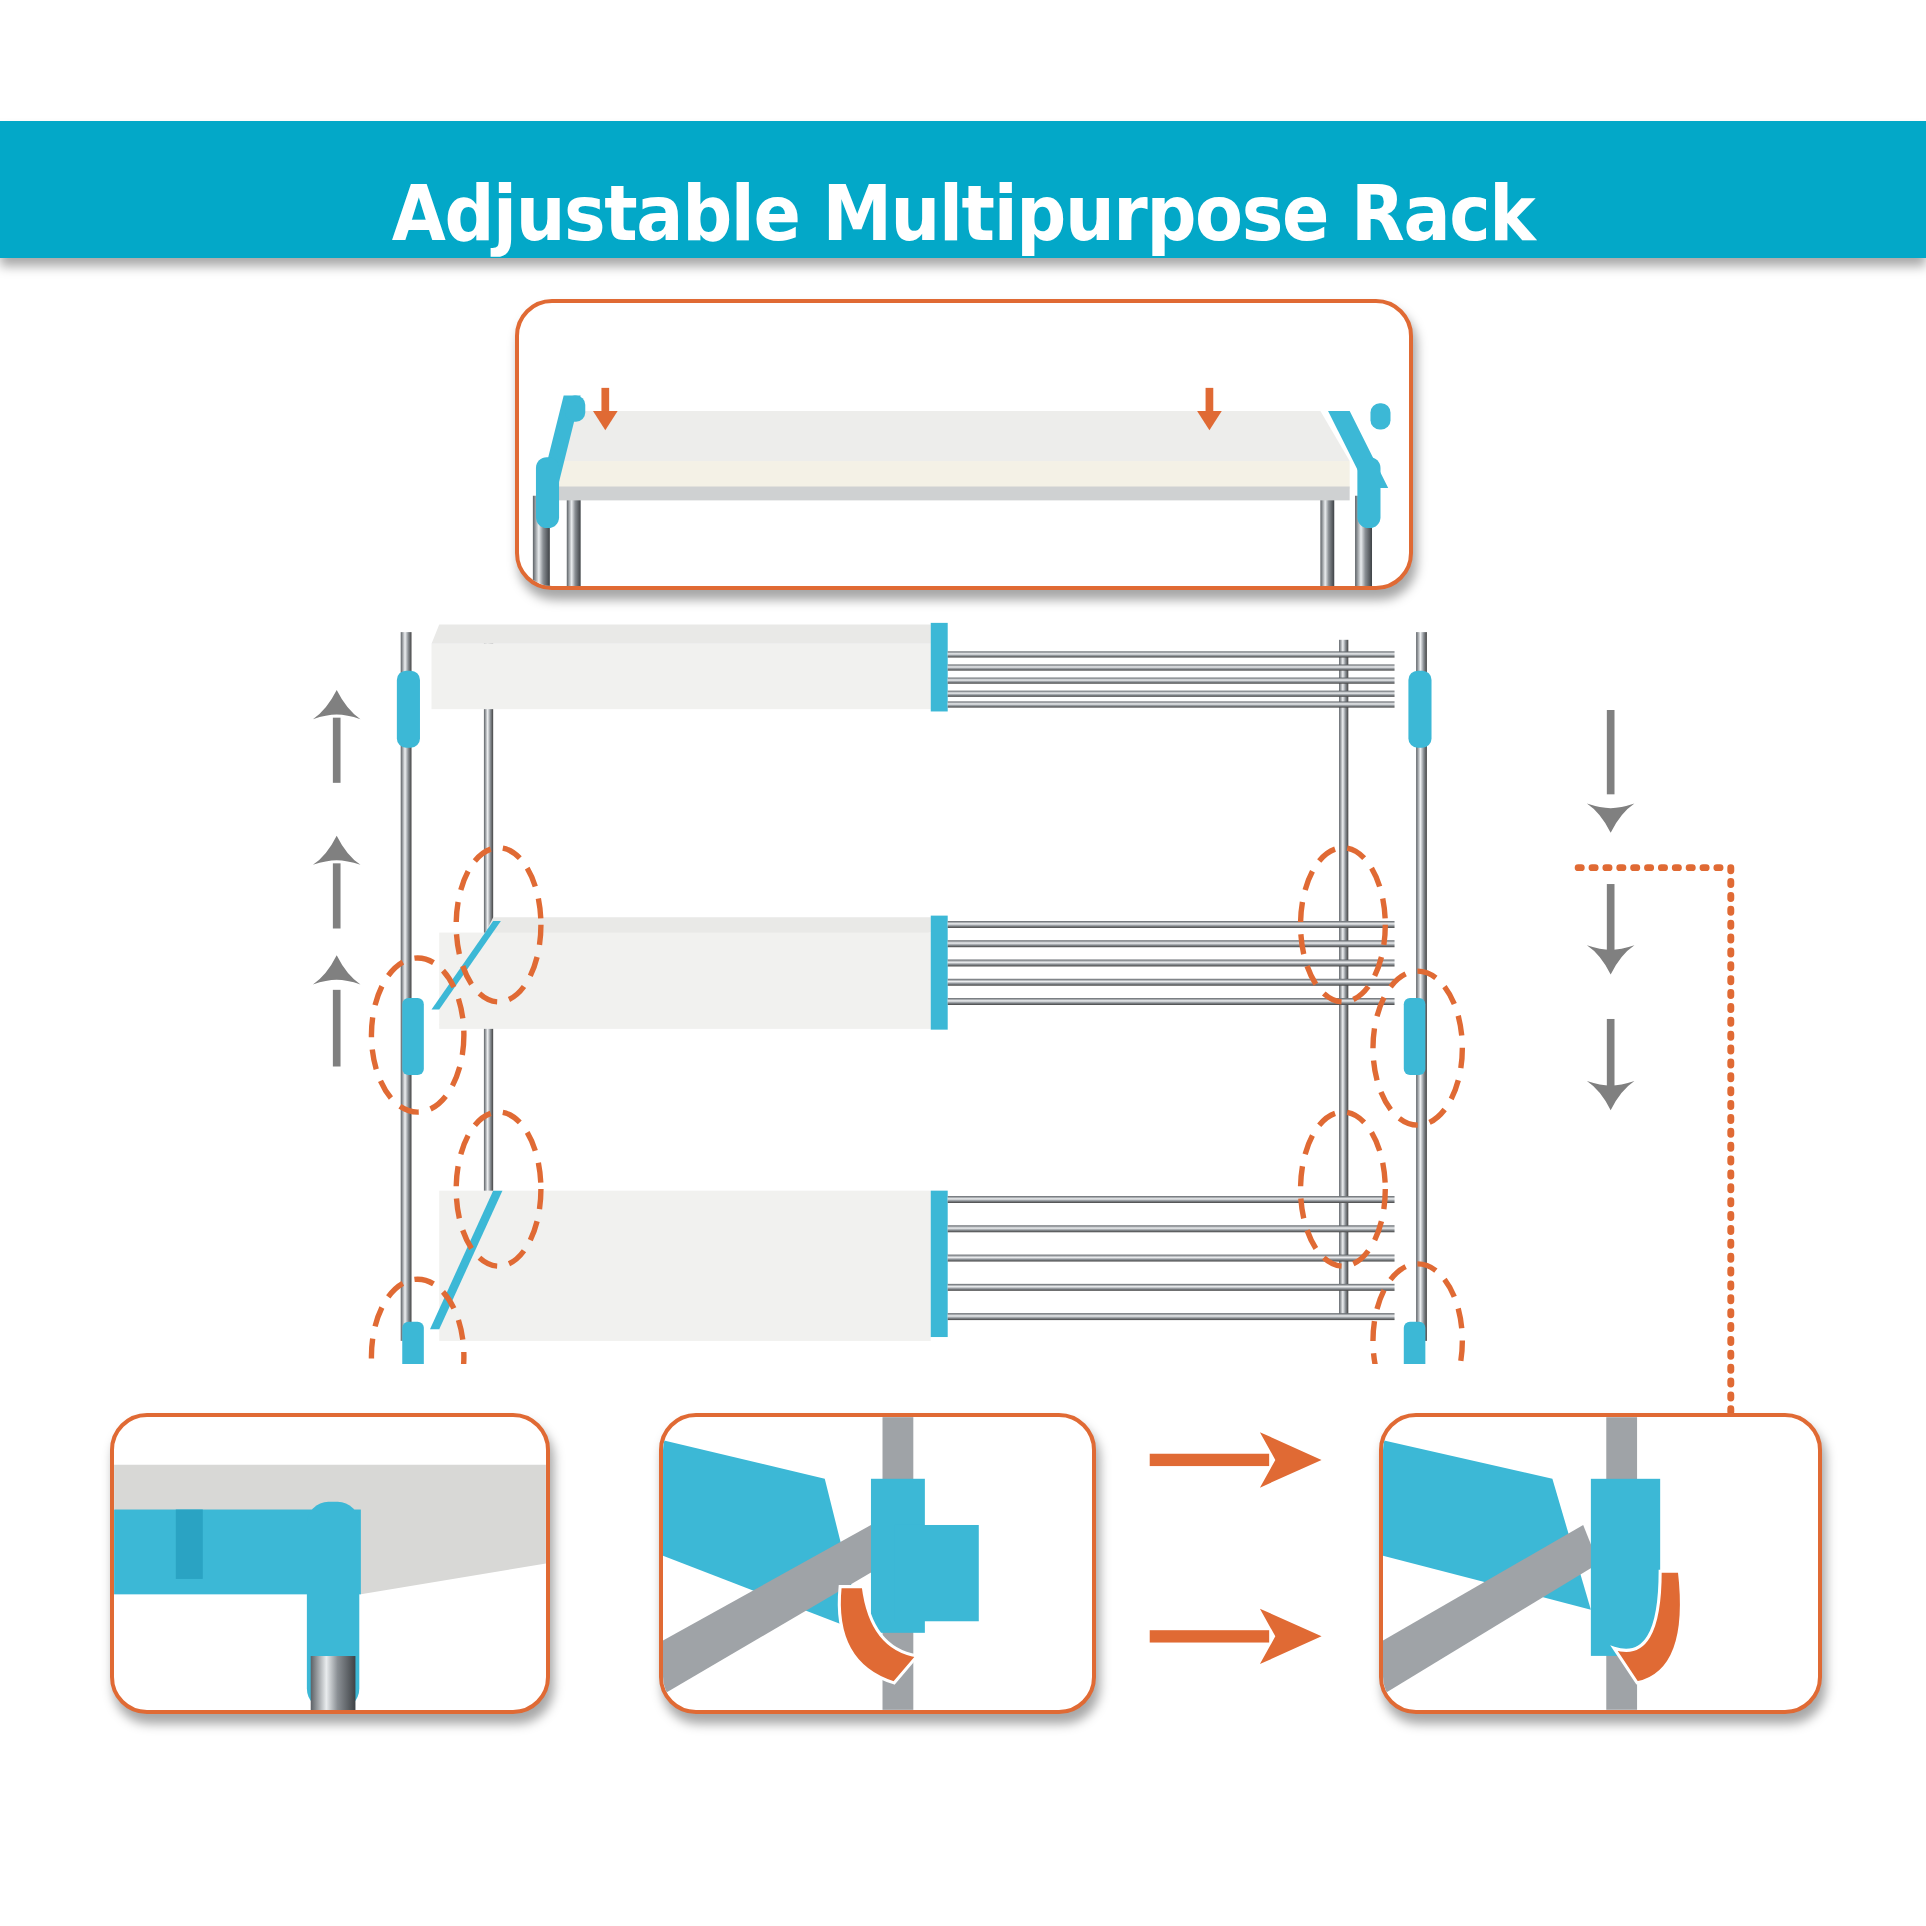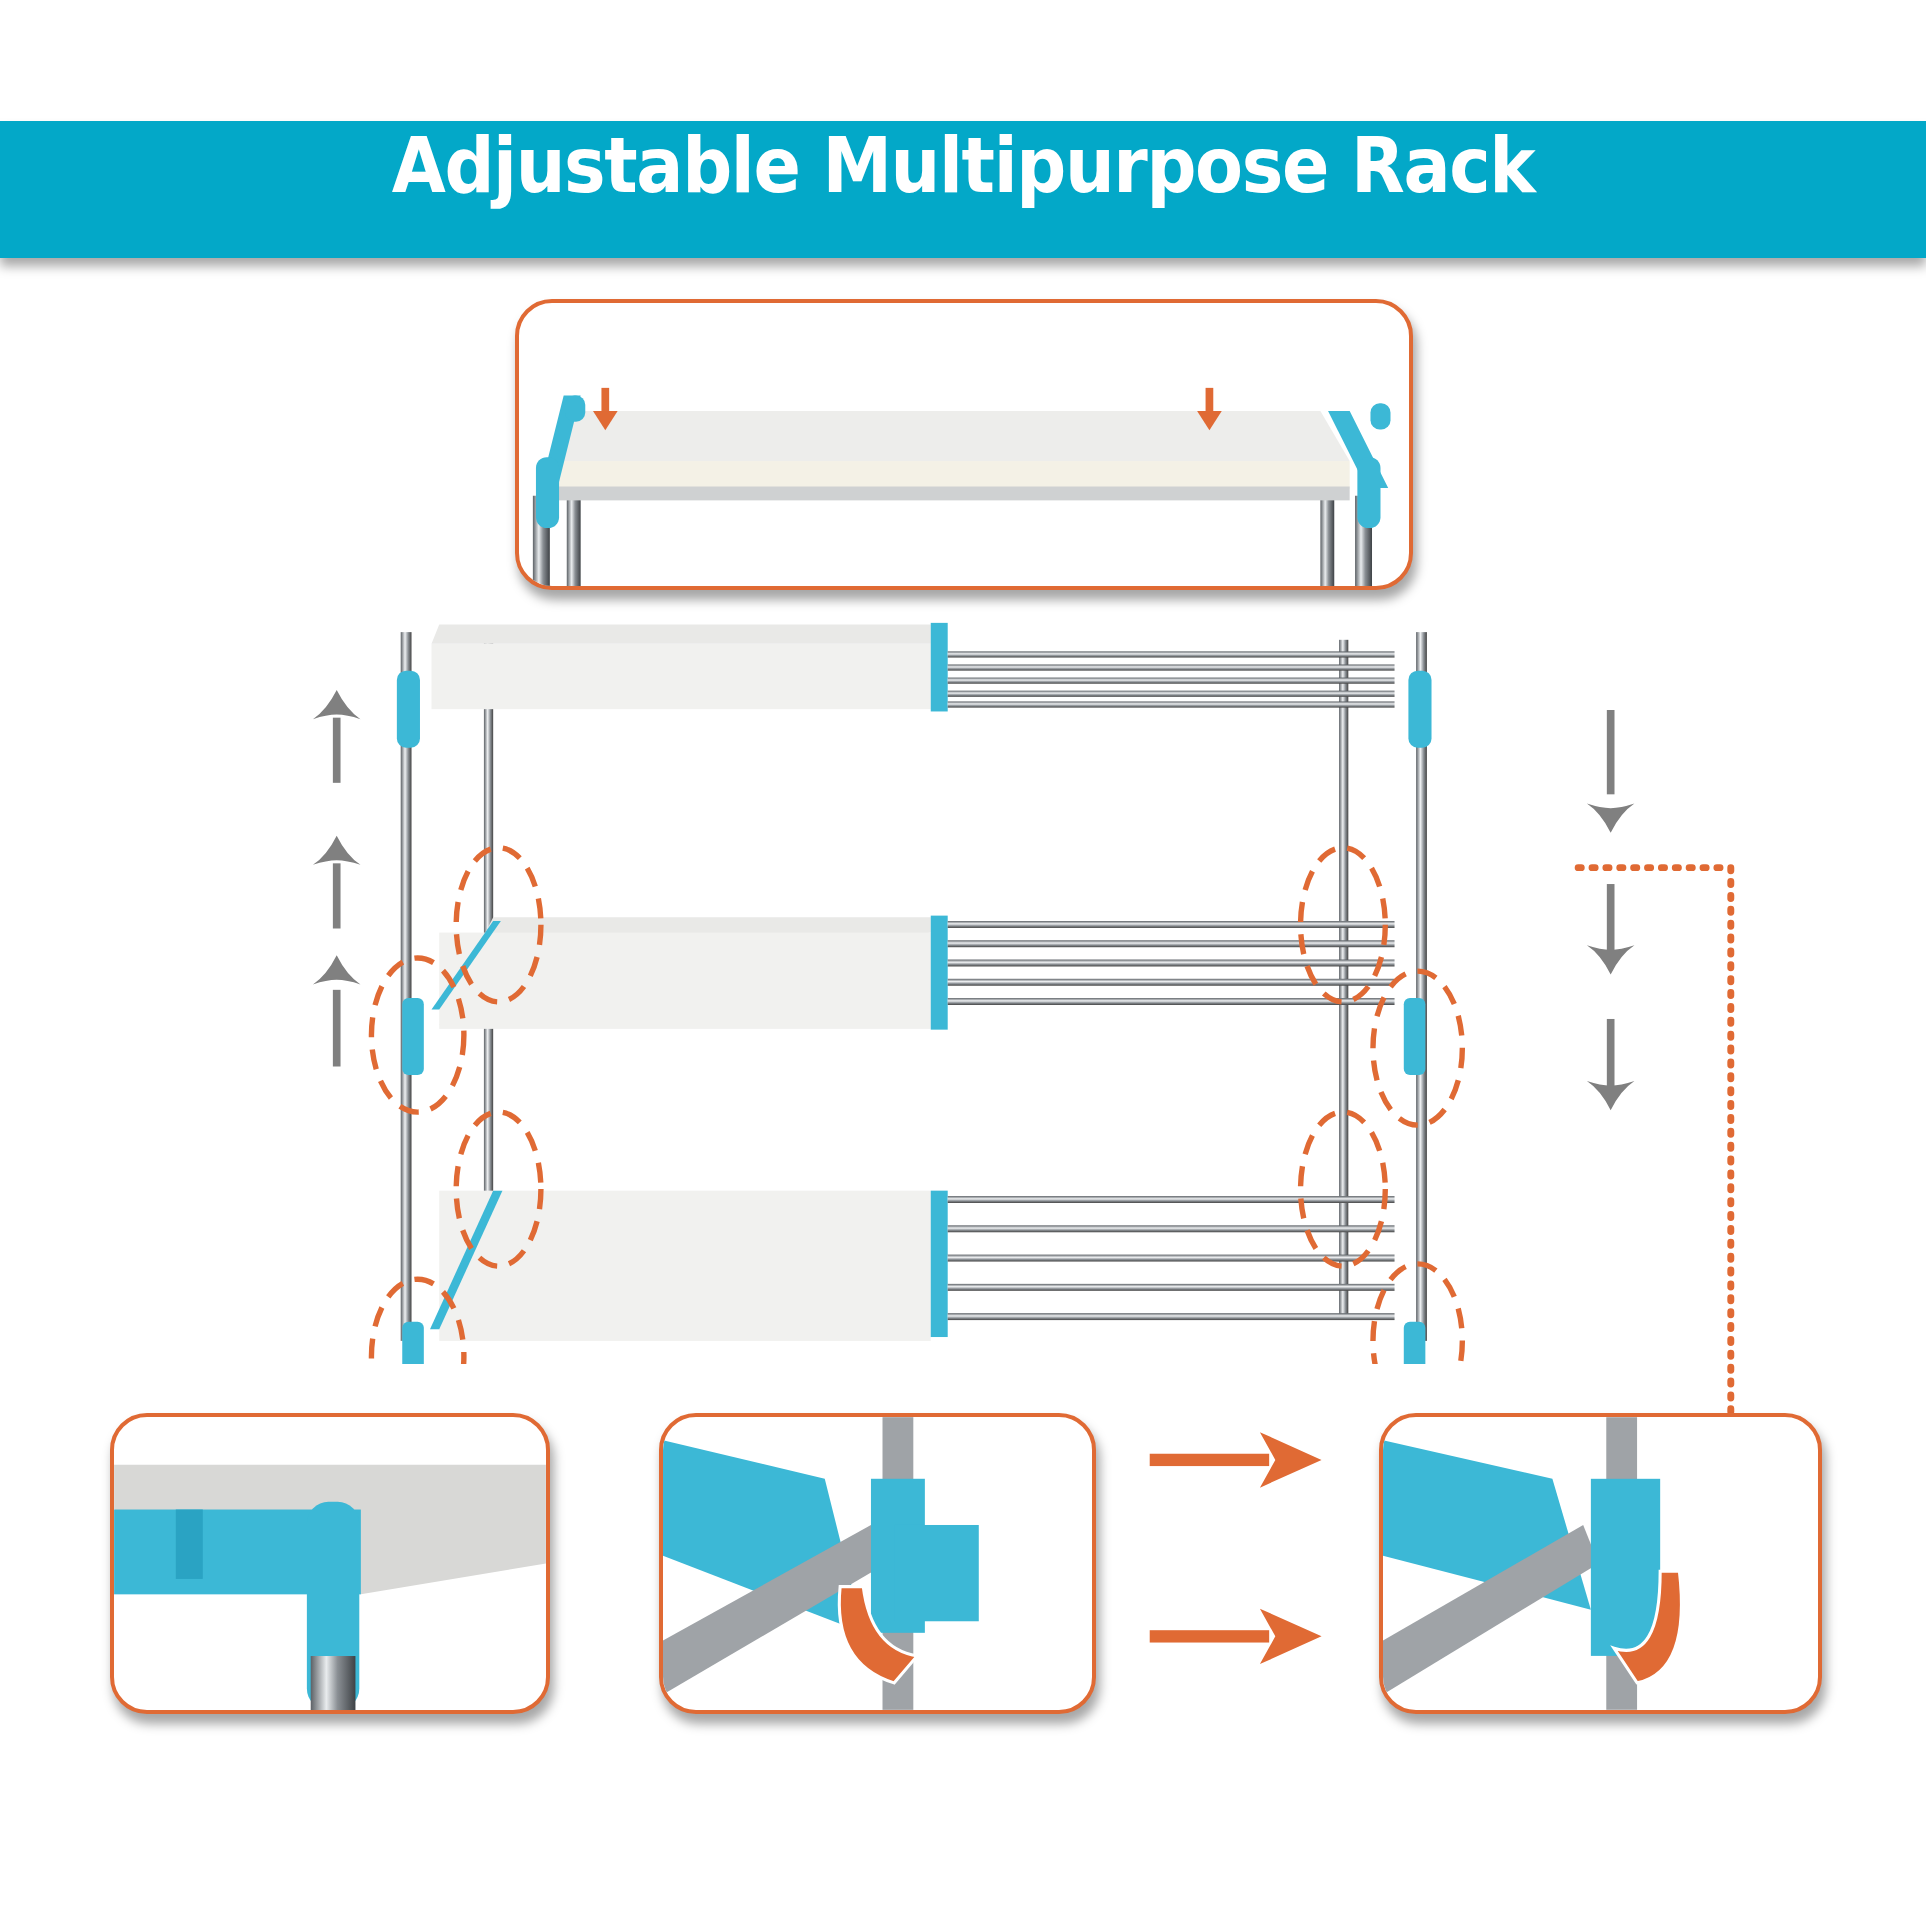--- a/index.html
+++ b/index.html
@@ -1,17 +1,17 @@
 <!DOCTYPE html>
 <html style="font-size:12.3px"><head>
 <meta charset="utf-8">
 <style>
   html,body{margin:0;padding:0;background:#ffffff;}
   body{width:1926px;height:1926px;position:relative;overflow:hidden;font-family:"Liberation Sans",sans-serif;}
-  .banner{position:absolute;left:0;top:121px;width:1926px;height:137px;background:#03a8c8;box-shadow:0 9.2px 10.8px rgba(0,0,0,0.35);display:flex;align-items:flex-start;justify-content:center;}
+  .banner{position:absolute;left:0;top:121px;width:1926px;height:137px;background:#03a8c8;box-shadow:0 9.2px 10.8px rgba(0,0,0,0.35);display:flex;align-items:flex-end;justify-content:center;}
   .banner h1{margin:0;color:#fff;font-family:"DejaVu Sans",sans-serif;font-weight:bold;font-size:76px;letter-spacing:-1.5px;transform:scaleX(0.92);}
   .panel{position:absolute;border:4.6px solid #e06a34;border-radius:37px;background:#fff;box-shadow:3.1px 9.2px 10.8px rgba(0,0,0,0.35);overflow:hidden;}
   svg{display:block}
 </style>
 </head>
 <body>
 
 <div class="banner">
   <h1>Adjustable Multipurpose Rack</h1>
 </div>

